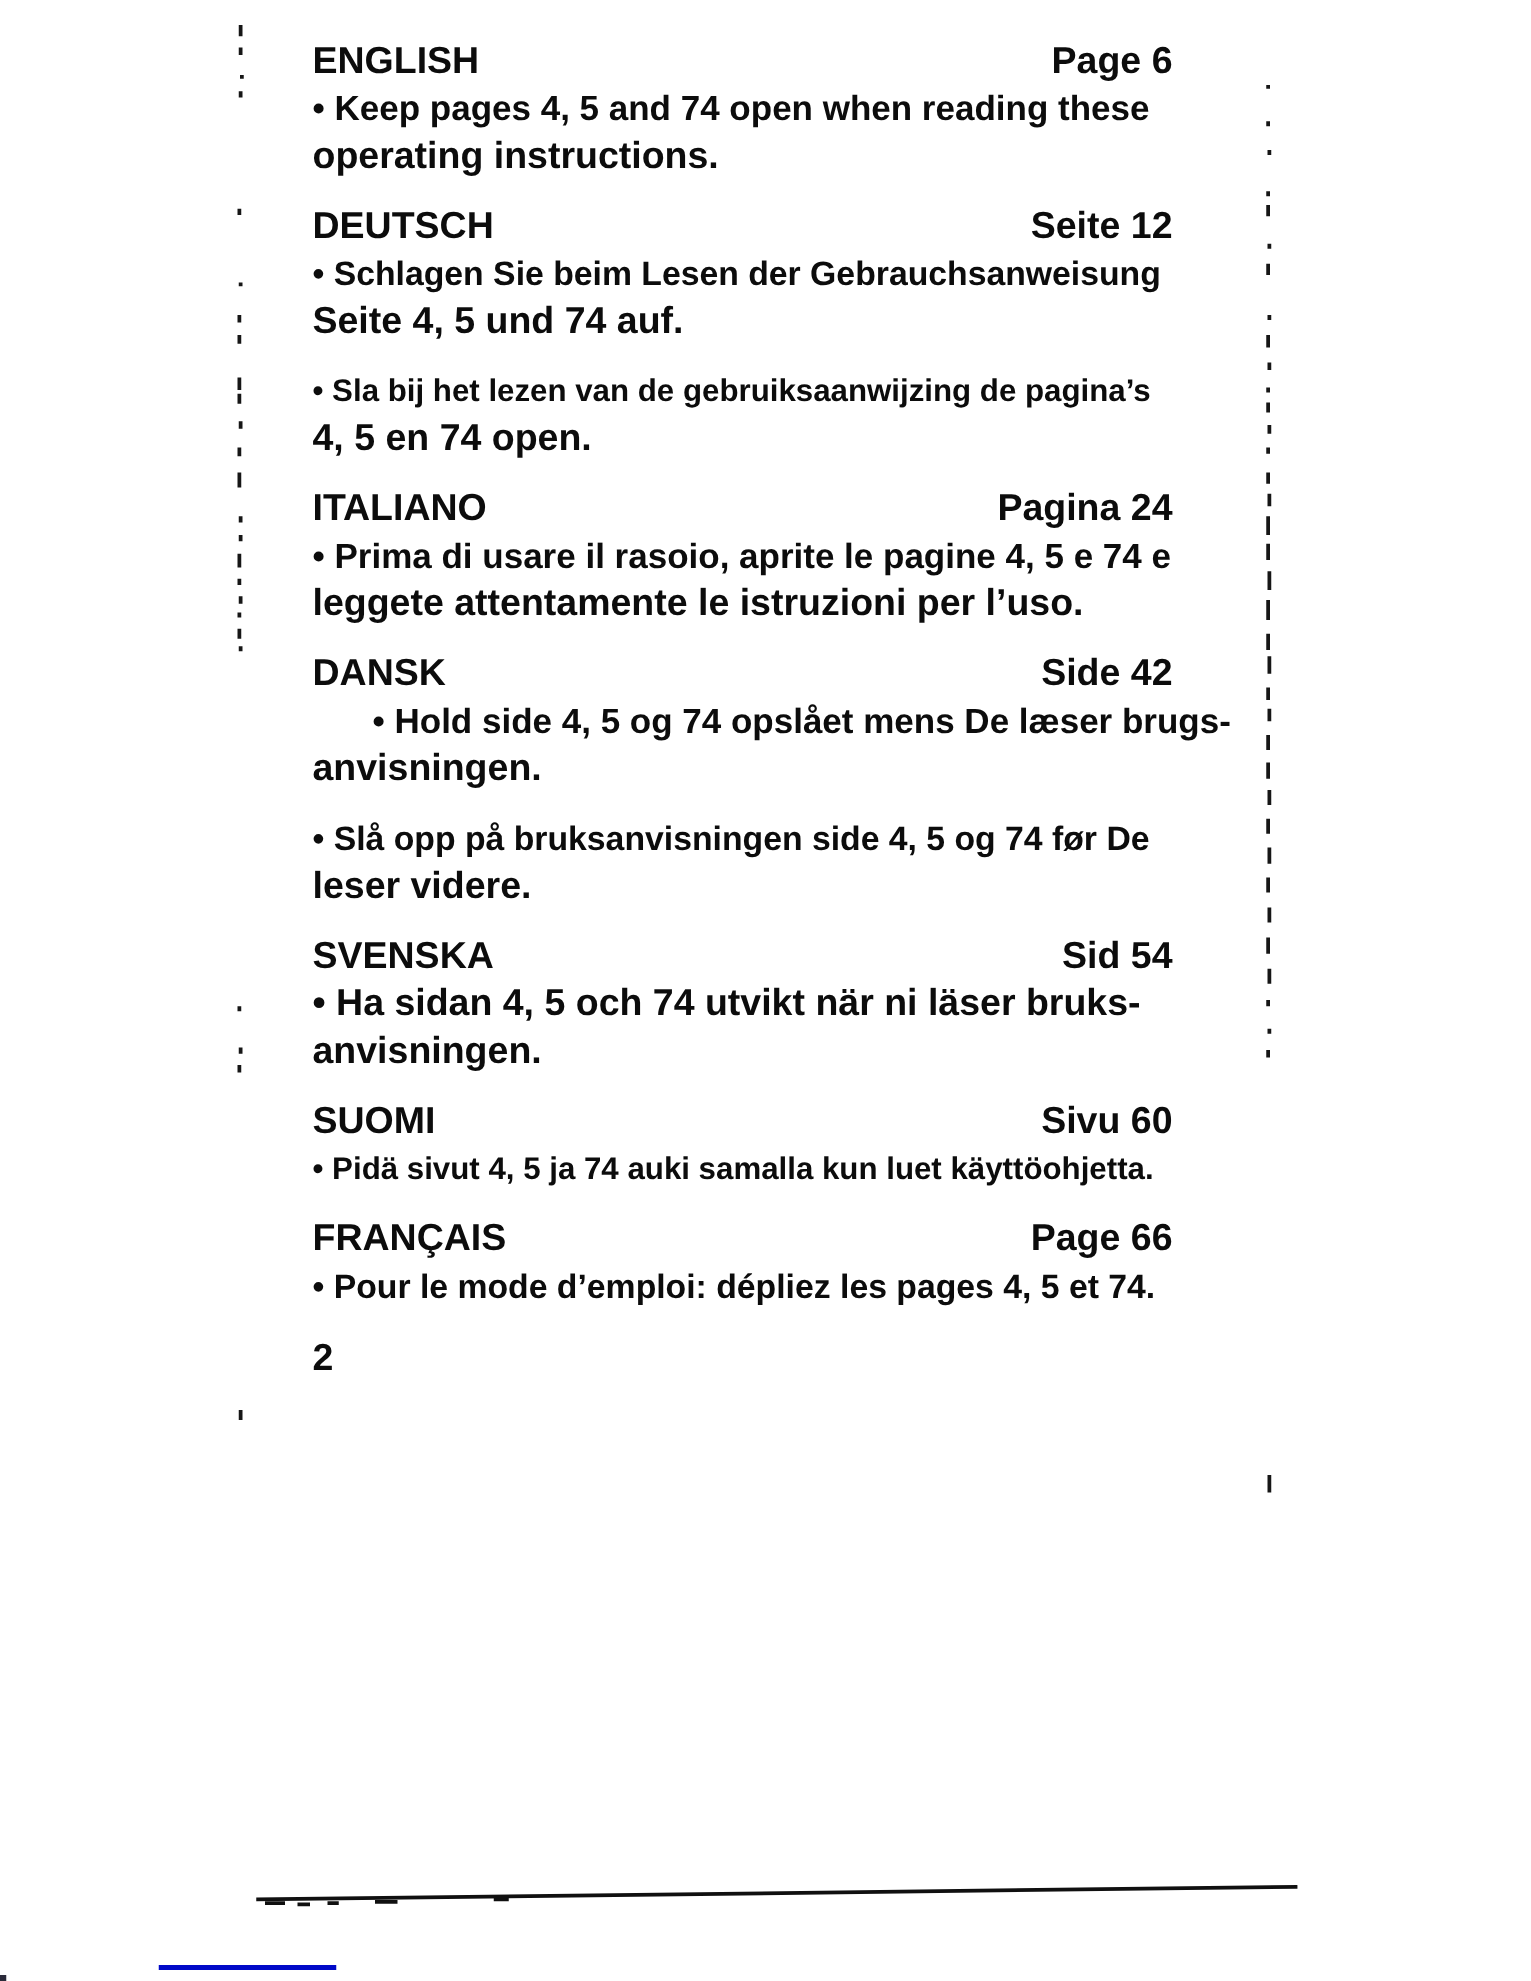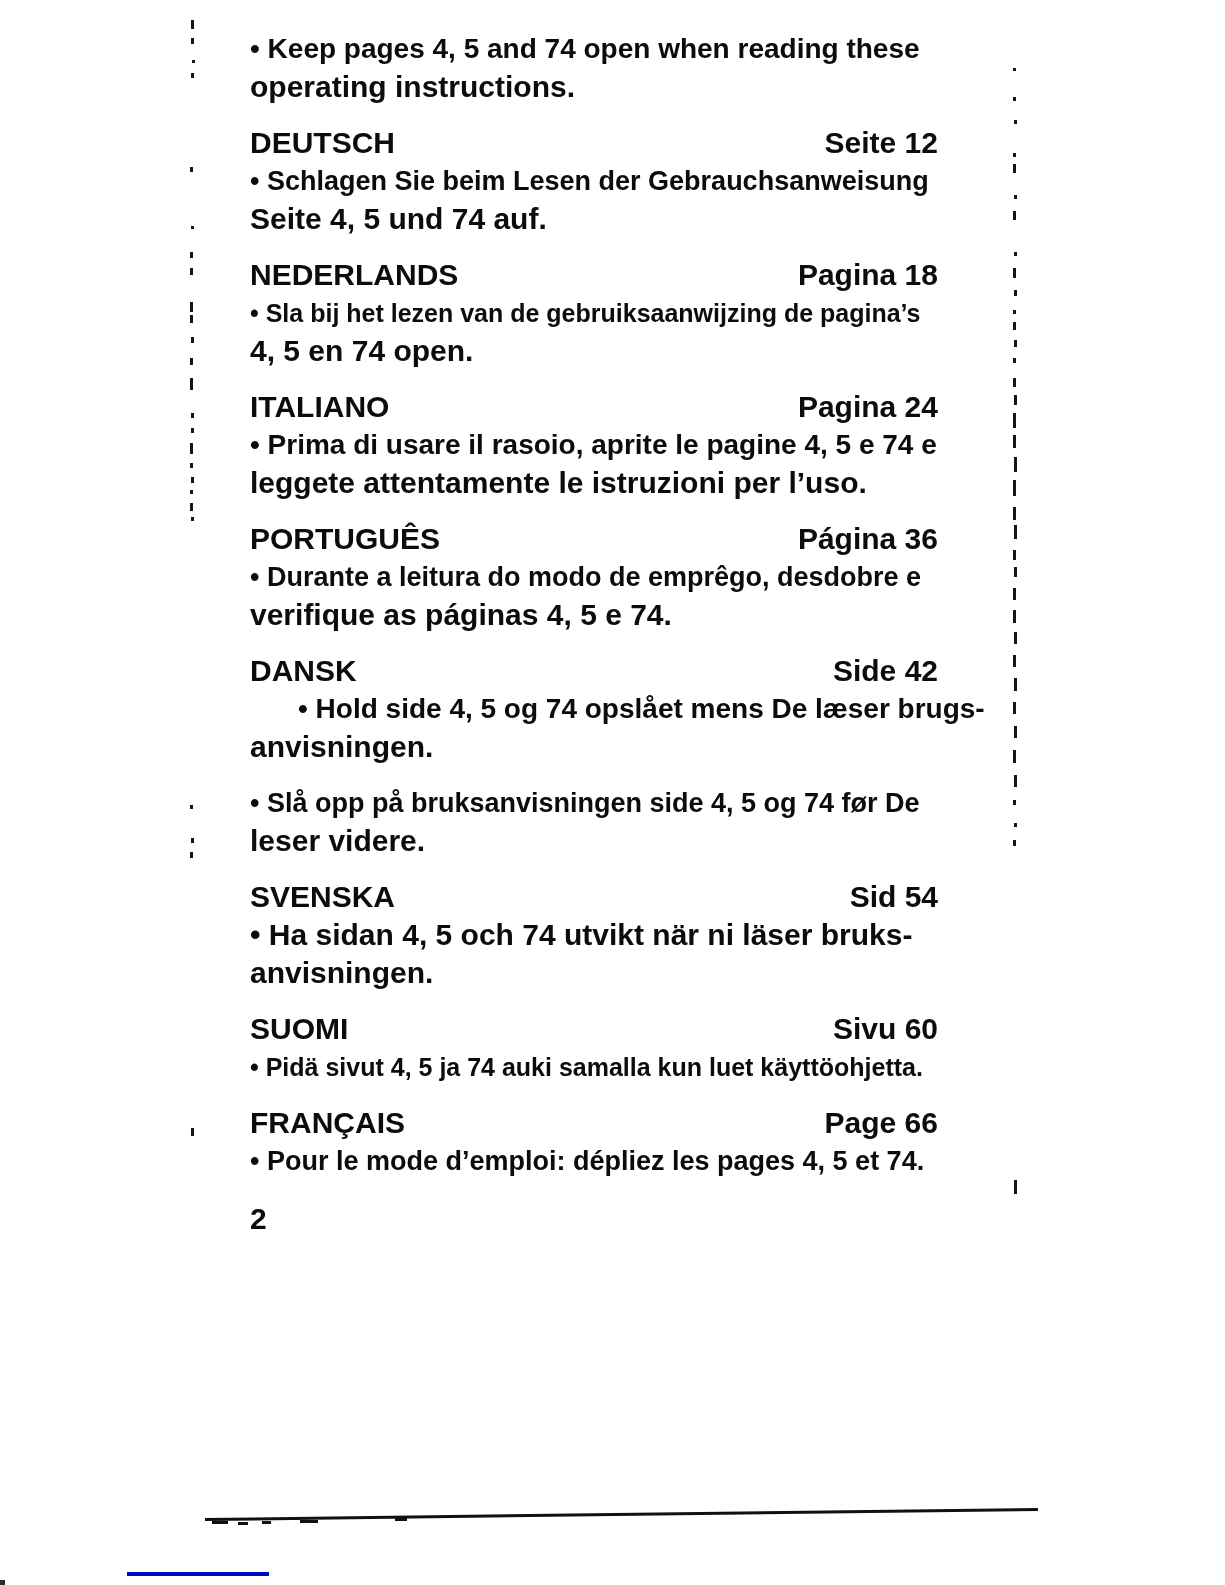--- a/index.html
+++ b/index.html
@@ -59,70 +59,60 @@
   }
 </style>
 </head>
 <body>
 
 <div class="page">
 
   <div class="content">
     <div id="entries">
     <div class="entry">
+      <div class="entry-head">
+        <span>ENGLISH</span>
+        <span>Page 6</span>
+      </div>
       <div class="entry-body">
             <div class="bodyline just" style="font-size: 28px;">• Keep pages 4, 5 and 74 open when reading these</div>
             <div class="bodyline" style="font-size: 30px;">operating instructions.</div>
           </div>
     </div>
 
     <div class="entry">
       <div class="entry-head">
         <span>DEUTSCH</span>
         <span>Seite 12</span>
       </div>
       <div class="entry-body">
             <div class="bodyline just" style="font-size: 27px;">• Schlagen Sie beim Lesen der Gebrauchsanweisung</div>
             <div class="bodyline" style="font-size: 30px;">Seite 4, 5 und 74 auf.</div>
           </div>
     </div>
 
     <div class="entry">
-      <div class="entry-head">
-        <span>NEDERLANDS</span>
-        <span>Pagina 18</span>
-      </div>
       <div class="entry-body">
             <div class="bodyline just" style="font-size: 25px;">• Sla bij het lezen van de gebruiksaanwijzing de pagina’s</div>
             <div class="bodyline" style="font-size: 30px;">4, 5 en 74 open.</div>
           </div>
     </div>
 
     <div class="entry">
       <div class="entry-head">
         <span>ITALIANO</span>
         <span>Pagina 24</span>
       </div>
       <div class="entry-body">
             <div class="bodyline just" style="font-size: 28px;">• Prima di usare il rasoio, aprite le pagine 4, 5 e 74 e</div>
             <div class="bodyline" style="font-size: 30px;">leggete attentamente le istruzioni per l’uso.</div>
           </div>
     </div>
 
 
-    <div class="entry">
-      <div class="entry-head">
-        <span>PORTUGUÊS</span>
-        <span>Página 36</span>
-      </div>
-      <div class="entry-body">
-            <div class="bodyline just" style="font-size: 27px;">• Durante a leitura do modo de emprêgo, desdobre e</div>
-            <div class="bodyline" style="font-size: 30px;">verifique as páginas 4, 5 e 74.</div>
-          </div>
-    </div>
 
     <div class="entry">
       <div class="entry-head">
         <span>DANSK</span>
         <span>Side 42</span>
       </div>
       <div class="entry-body">
             <div class="bodyline just" style="font-size: 28px; margin-left: 48px;">• Hold side 4, 5 og 74 opslået mens De læser brugs-</div>
             <div class="bodyline" style="font-size: 30px;">anvisningen.</div>
           </div>

